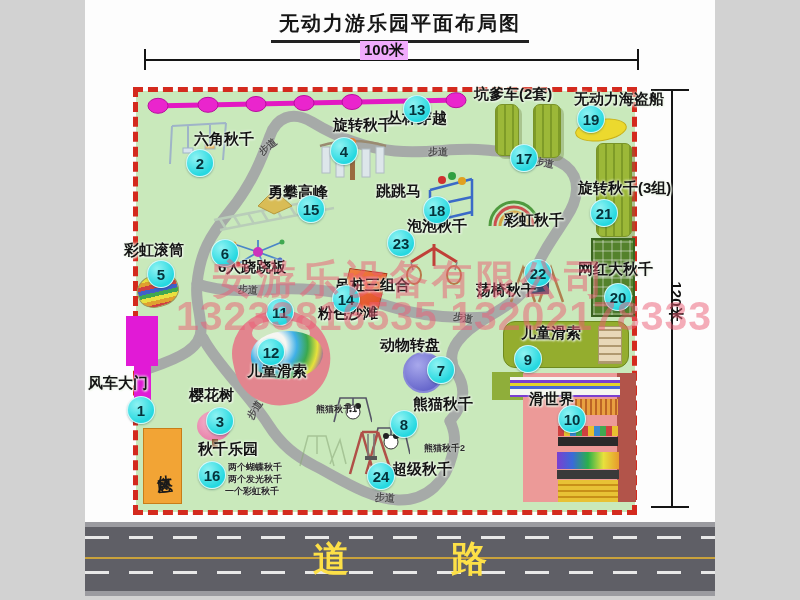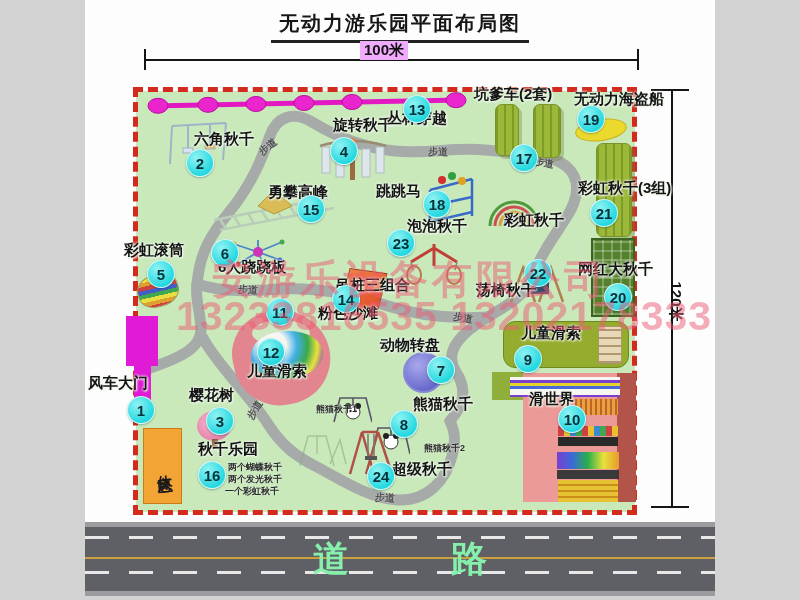--- a/index.html
+++ b/index.html
@@ -26,21 +26,21 @@
   #rest-area{left:143px;top:428px;width:37px;height:74px;background:#f2a435;border:1px solid #c87d18;z-index:5;display:flex;align-items:center;justify-content:center;}
   #rest-area span{writing-mode:vertical-rl;text-orientation:upright;font-weight:bold;font-size:15px;color:#1a1a1a;transform:rotate(-6deg);letter-spacing:2px;}
   
   .wm{color:rgba(235,92,115,.5);font-weight:bold;z-index:12;white-space:nowrap;pointer-events:none;}
   #wm1{left:212px;top:252px;font-size:40px;letter-spacing:4px;}
   #wm2{left:176px;top:293px;font-size:41px;letter-spacing:1px;}
   
   #road{left:85px;top:522px;width:630px;height:64px;background:#5f5f66;border-top:5px solid #9b9ba0;border-bottom:5px solid #9b9ba0;z-index:6;}
   .road-dash{position:absolute;left:0;width:100%;height:3px;background:repeating-linear-gradient(90deg,#e8e8e8 0 24px,transparent 24px 44px);}
   #road-center{position:absolute;left:0;top:30px;width:100%;height:2px;background:#c9a23c;}
-  #road-label{position:absolute;left:0;top:8px;width:100%;text-align:center;font-size:36px;font-weight:bold;color:#86efac;letter-spacing:46px;text-indent:46px;}
+  #road-label{position:absolute;left:0;top:8px;width:100%;text-align:center;font-size:36px;font-weight:bold;color:#fde047;letter-spacing:46px;text-indent:46px;}
   
   .sw{z-index:4;}
 </style>
 </head>
 <body>
 
 <div id="stage">
 
   <div class="abs" id="white-area"></div>
   <div class="abs" id="park-green"></div>
@@ -231,21 +231,21 @@
       <div class="abs lbl" style="left: 294px; top: 304px; margin-left: 24px;">粉色沙滩</div>
       <div class="abs lbl" style="left: 247px; top: 362px;">儿童滑索</div>
       <div class="abs lbl" style="left: 387px; top: 109px;">丛林穿越</div>
       <div class="abs lbl" style="left: 335px; top: 276px;">吊桩三组合</div>
       <div class="abs lbl" style="left: 268px; top: 183px; text-align: center;">勇攀高峰</div>
       <div class="abs lbl" style="left: 198px; top: 440px;">秋千乐园</div>
       <div class="abs lbl" style="left: 474px; top: 85px;">坑爹车(2套)</div>
       <div class="abs lbl" style="left: 376px; top: 182px;">跳跳马</div>
       <div class="abs lbl" style="left: 574px; top: 90px;">无动力海盗船</div>
       <div class="abs lbl" style="left: 578px; top: 260px;">网红大秋千</div>
-      <div class="abs lbl" style="left: 578px; top: 179px;">彩虹秋千(3组)</div>
+      <div class="abs lbl" style="left: 578px; top: 179px;">旋转秋千(3组)</div>
       <div class="abs lbl" style="left: 476px; top: 281px;">荡椅秋千</div>
       <div class="abs lbl" style="left: 407px; top: 217px;">泡泡秋千</div>
       <div class="abs lbl" style="left: 392px; top: 460px;">超级秋千</div>
       <div class="abs lbl" style="left: 504px; top: 211px; font-size: 15px;">彩虹秋千</div>
       <div class="abs sublbl" style="left: 316px; top: 403px; font-size: 9px;">熊猫秋千1</div>
       <div class="abs sublbl" style="left: 424px; top: 442px; font-size: 9px;">熊猫秋千2</div>
       <div class="abs sublbl" style="left: 228px; top: 461px; font-size: 9px;">两个蝴蝶秋千</div>
       <div class="abs sublbl" style="left: 228px; top: 473px; font-size: 9px;">两个发光秋千</div>
       <div class="abs sublbl" style="left: 225px; top: 485px; font-size: 9px;">一个彩虹秋千</div>
       <div class="abs bd" style="left: 258px; top: 140px; transform: rotate(-38deg);">步道</div>
@@ -267,21 +267,21 @@
       <div class="abs mcircle" style="left: 390px; top: 410px;">8</div>
       <div class="abs mcircle" style="left: 514px; top: 345px;">9</div>
       <div class="abs mcircle" style="left: 558px; top: 405px;">10</div>
       <div class="abs mcircle" style="left: 266px; top: 298px;">11</div>
       <div class="abs mcircle" style="left: 257px; top: 338px;">12</div>
       <div class="abs mcircle" style="left: 403px; top: 95px;">13</div>
       <div class="abs mcircle" style="left: 332px; top: 249px; margin-top: 36px;">14</div>
       <div class="abs mcircle" style="left: 297px; top: 195px;">15</div>
       <div class="abs mcircle" style="left: 198px; top: 461px;">16</div>
       <div class="abs mcircle" style="left: 510px; top: 104px; margin-top: 40px;">17</div>
-      <div class="abs mcircle" style="left: 423px; top: 190px;">18</div>
+      <div class="abs mcircle" style="left: 423px; top: 196px;">18</div>
       <div class="abs mcircle" style="left: 577px; top: 105px;">19</div>
       <div class="abs mcircle" style="left: 604px; top: 283px;">20</div>
       <div class="abs mcircle" style="left: 590px; top: 199px;">21</div>
       <div class="abs mcircle" style="left: 524px; top: 259px;">22</div>
       <div class="abs mcircle" style="left: 387px; top: 229px;">23</div>
       <div class="abs mcircle" style="left: 367px; top: 462px;">24</div>
     </div>
 
   <div class="abs wm" id="wm1">安游乐设备有限公司</div>
   <div class="abs wm" id="wm2">13233816535 13202178333</div>

